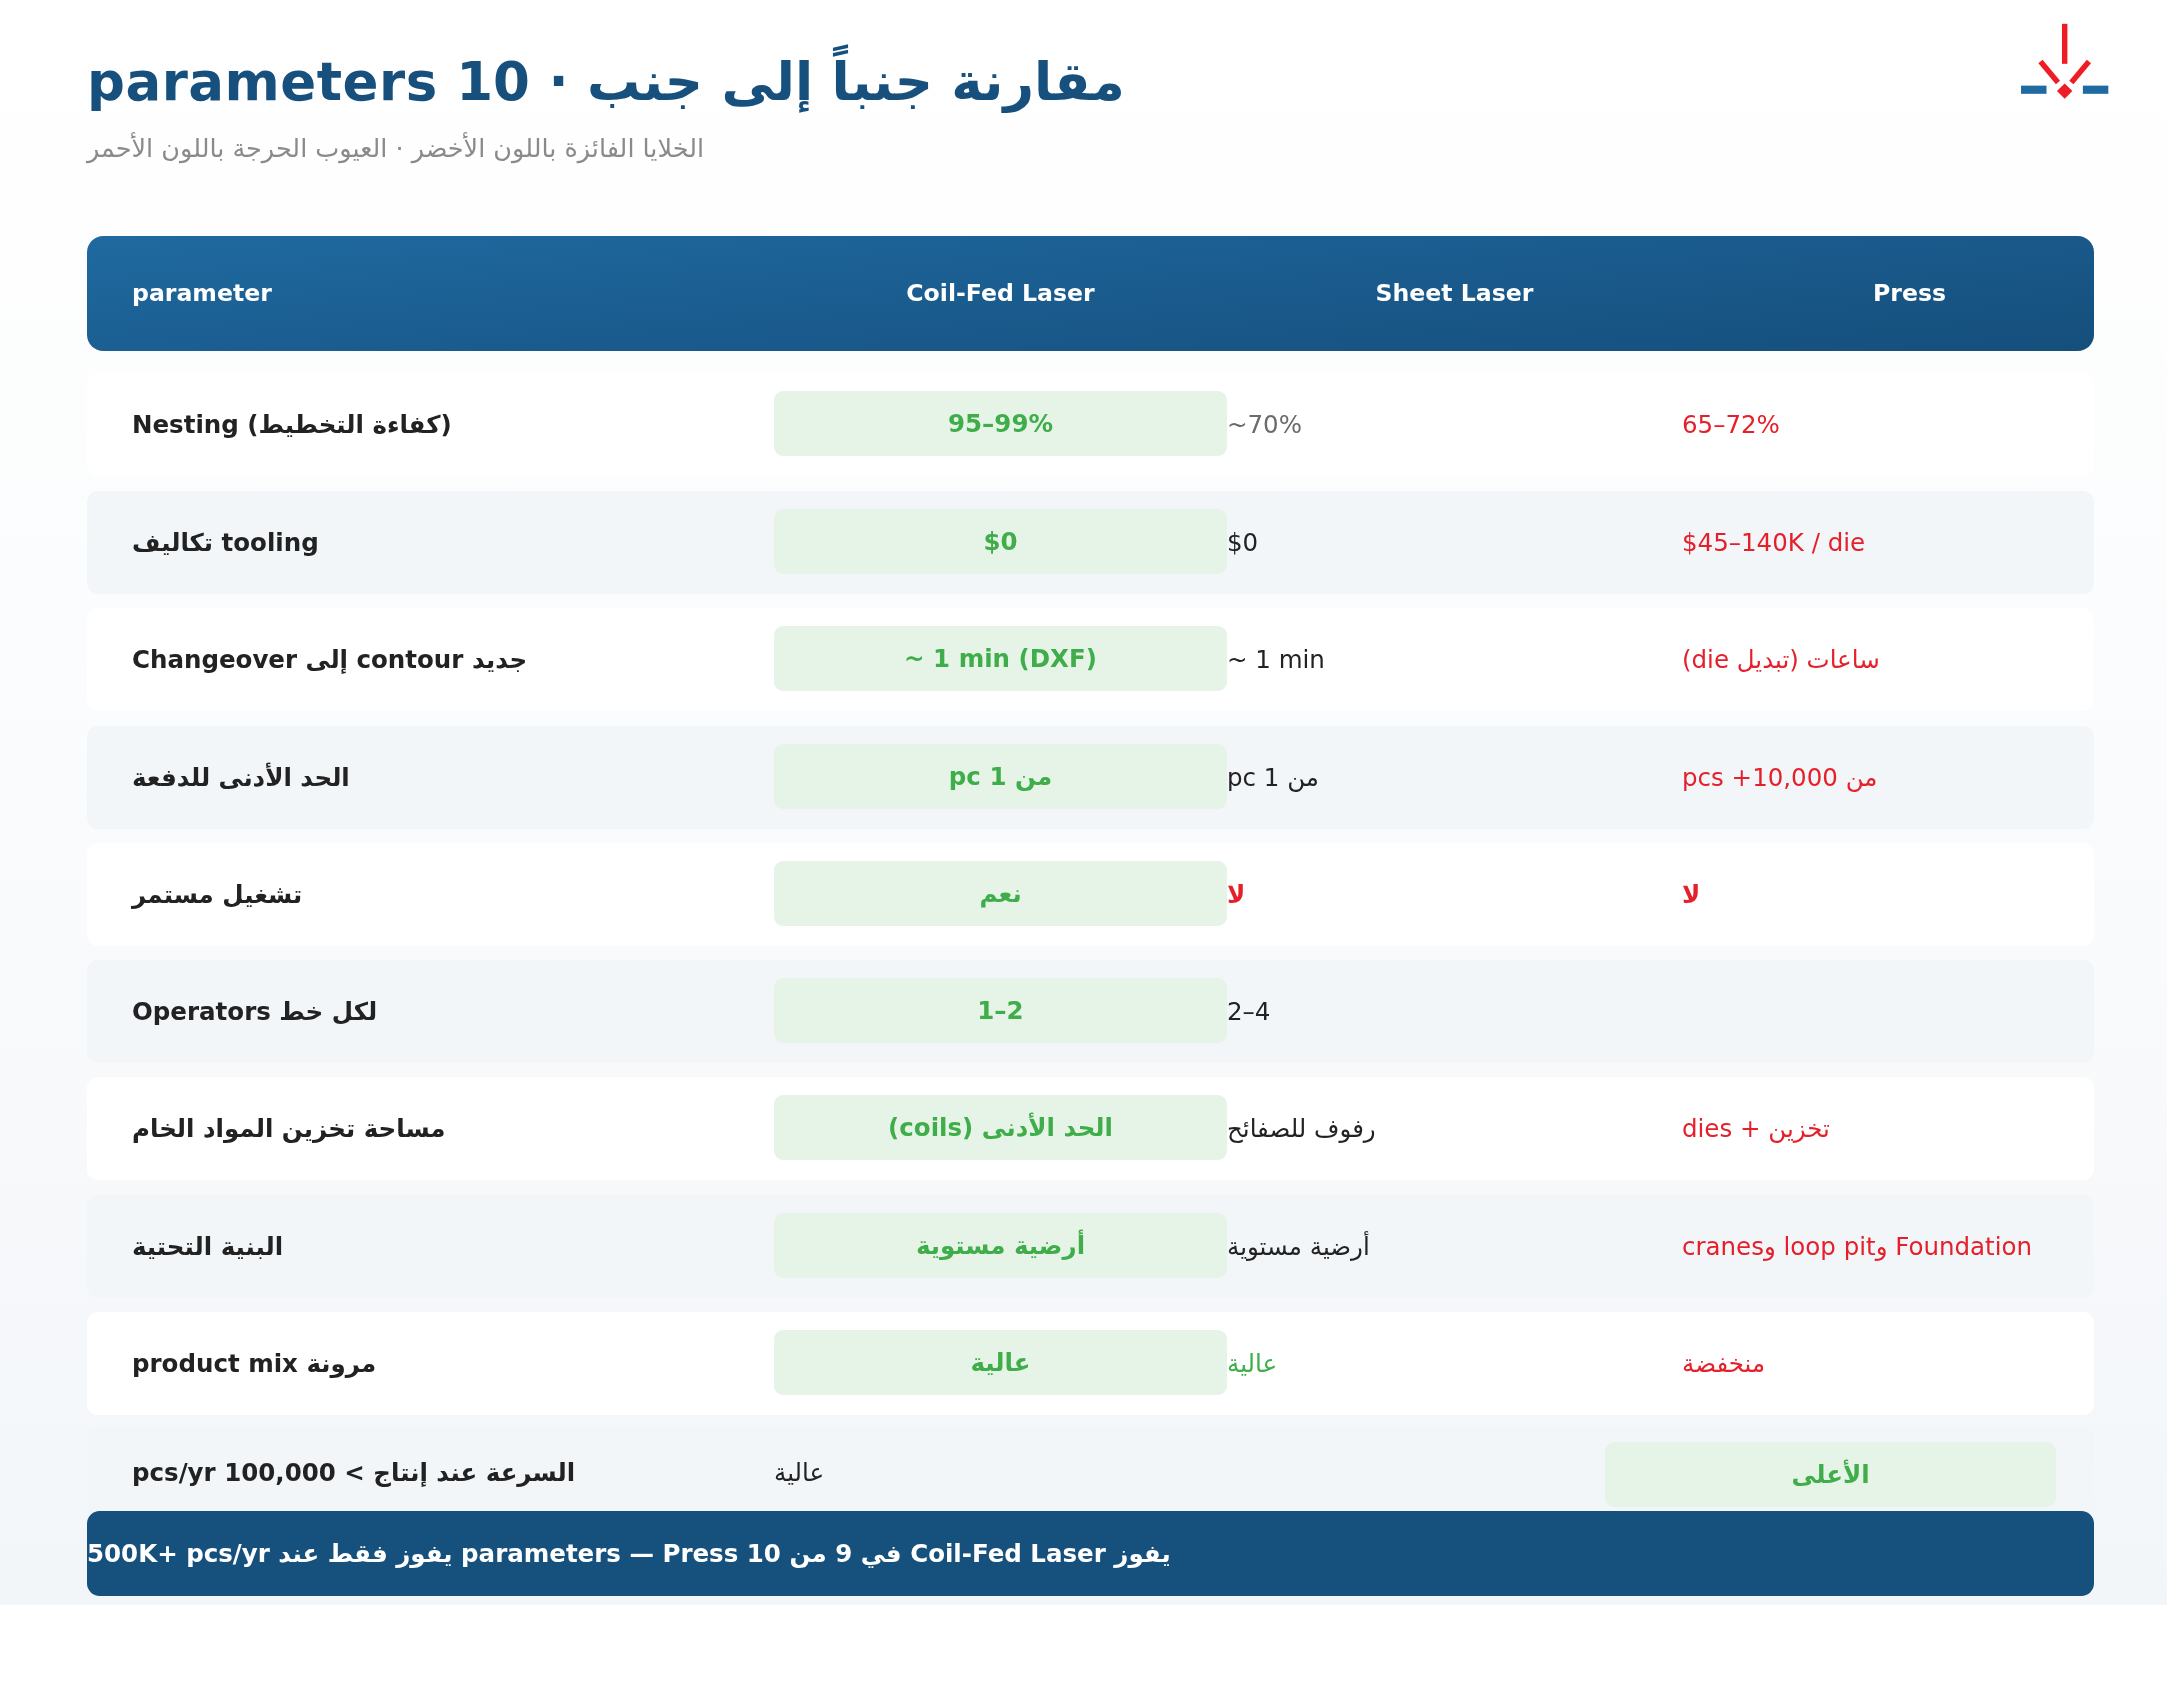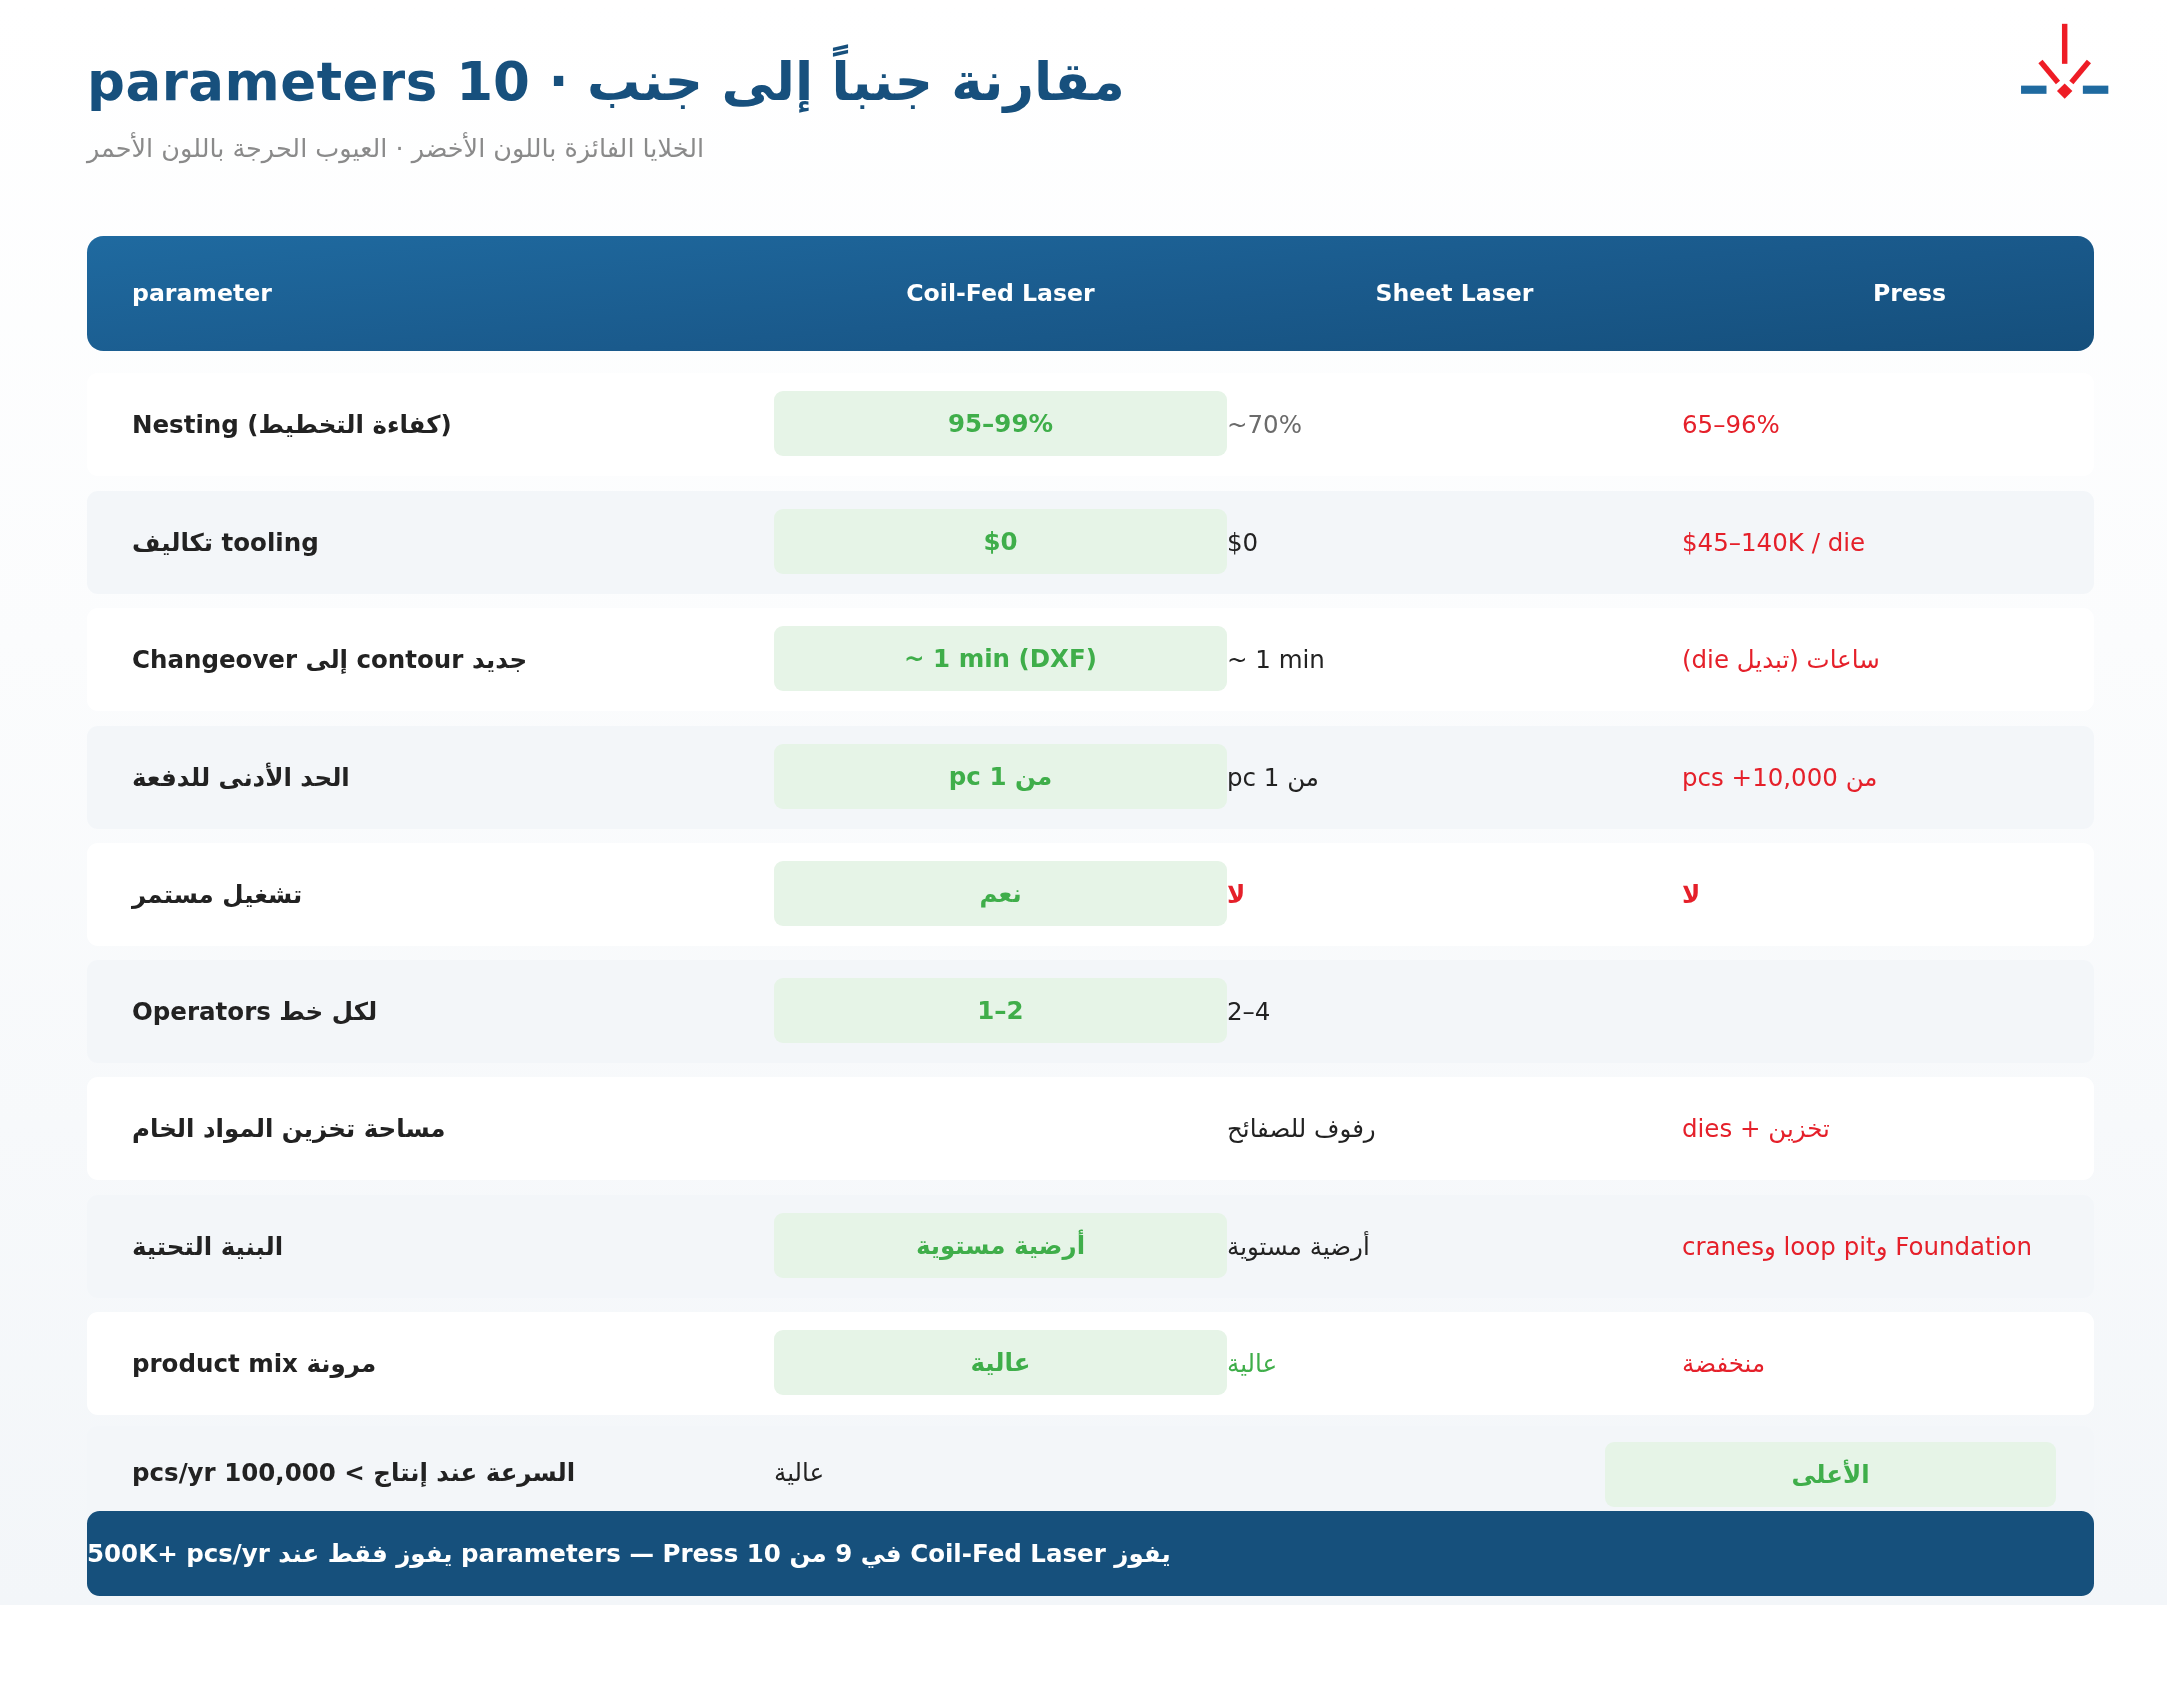--- a/index.html
+++ b/index.html
@@ -93,21 +93,21 @@
   <div class="th param">parameter</div>
   <div class="th c1">Coil-Fed Laser</div>
   <div class="th c2">Sheet Laser</div>
   <div class="th c3">Press</div>
 </div>
 
 <div class="row odd" style="top:373px">
   <div class="cell-label">Nesting (كفاءة التخطيط)</div>
   <div class="pill c1">95–99%</div>
   <div class="cell c2 gray">~70%</div>
-  <div class="cell c3 red">65–96%</div>
+  <div class="cell c3 red">65–72%</div>
 </div>
 
 <div class="row even" style="top:491px">
   <div class="cell-label" dir="rtl" style="direction:ltr">تكاليف tooling</div>
   <div class="pill c1">$0</div>
   <div class="cell c2 dark">$0</div>
   <div class="cell c3 red">$45–140K / die</div>
 </div>
 
 <div class="row odd" style="top:608px">
@@ -132,20 +132,21 @@
 </div>
 
 <div class="row even" style="top:960px">
   <div class="cell-label">Operators لكل خط</div>
   <div class="pill c1">1–2</div>
   <div class="cell c2 dark">2–4</div>
 </div>
 
 <div class="row odd" style="top:1077px">
   <div class="cell-label" dir="rtl">مساحة تخزين المواد الخام</div>
+  <div class="pill c1" dir="rtl">الحد الأدنى (coils)</div>
   <div class="cell c2 dark" dir="rtl">رفوف للصفائح</div>
   <div class="cell c3 red" dir="rtl">تخزين + dies</div>
 </div>
 
 <div class="row even" style="top:1195px">
   <div class="cell-label" dir="rtl">البنية التحتية</div>
   <div class="pill c1" dir="rtl">أرضية مستوية</div>
   <div class="cell c2 dark" dir="rtl">أرضية مستوية</div>
   <div class="cell c3 red" dir="rtl">Foundation وloop pit وcranes</div>
 </div>

